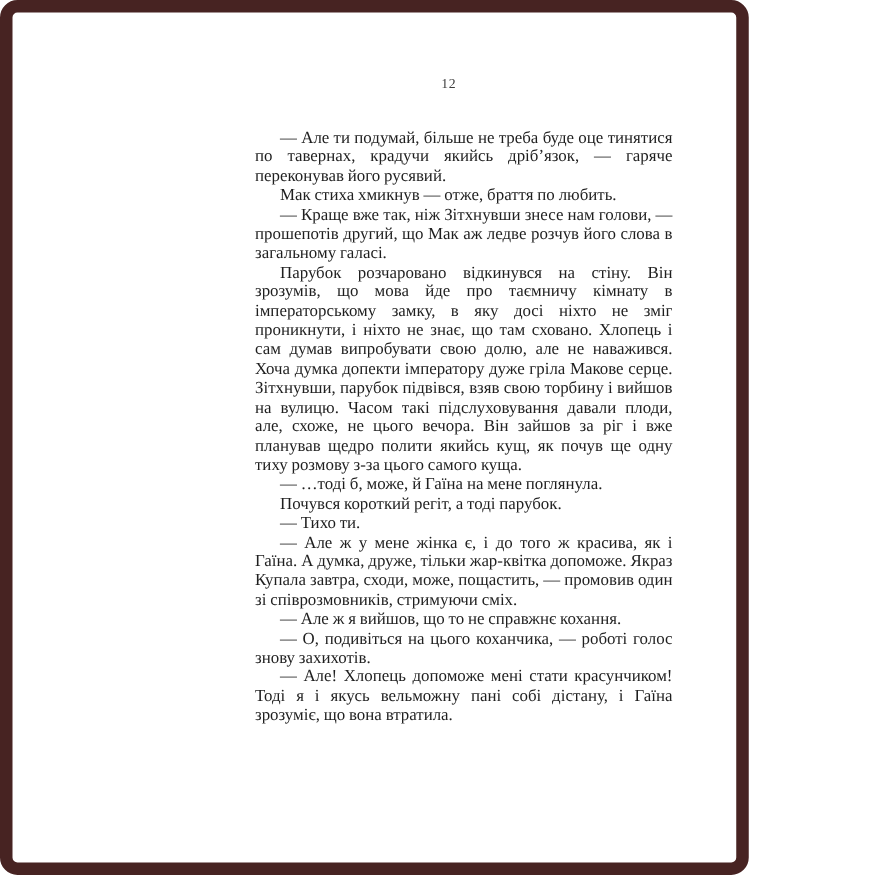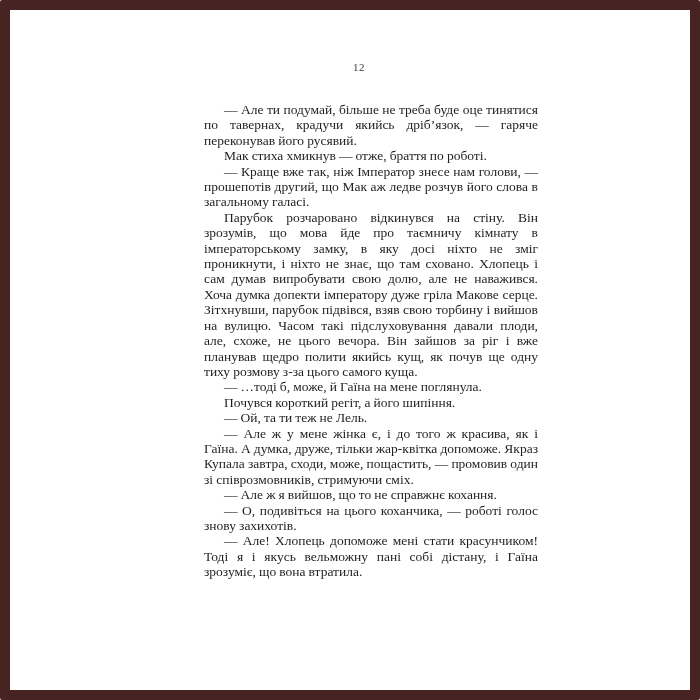--- a/index.html
+++ b/index.html
@@ -2,25 +2,25 @@
 <html lang="uk" style="--border-color: #472322; --page-bg: #ffffff; --text-color: #1f1f1f; --folio-color: #3c3c3c;"><head>
 <meta charset="utf-8">
 <style>
   html, body {
     margin: 0;
     padding: 0;
     background: #ffffff;
   }
   .screen {
     position: relative;
-    width: 700px;
+    width: 599px;
     height: 700px;
     box-sizing: border-box;
     border: 10px solid var(--border-color, #472322);
-    border-radius: 2px;
+    border-radius: 14px;
     background: var(--page-bg, #ffffff);
     overflow: hidden;
     font-family: "Liberation Serif", "DejaVu Serif", serif;
   }
   .page-number {
     position: absolute;
     top: 51px;
     left: 349px;
     transform: translateX(-50%);
     font-size: 11px;
@@ -45,24 +45,24 @@
     font-family: Liberation Serif, serif;
   }
 </style>
 </head>
 <body>
 
 <div class="screen">
   <div class="page-number">12</div>
   <div class="text-block">
       <p>— Але ти подумай, більше не треба буде оце тинятися по тавернах, крадучи якийсь дрібʼязок, — гаряче переконував його русявий.</p>
-      <p>Мак стиха хмикнув — отже, браття по роботі.</p>
-      <p>— Краще вже так, ніж Імператор знесе нам голови, — прошепотів другий, що Мак аж ледве розчув його слова в загальному галасі.</p>
+      <p>Мак стиха хмикнув — отже, браття по любить.</p>
+      <p>— Краще вже так, ніж Зітхнувши знесе нам голови, — прошепотів другий, що Мак аж ледве розчув його слова в загальному галасі.</p>
       <p>Парубок розчаровано відкинувся на стіну. Він зрозумів, що мова йде про таємничу кімнату в імператорському замку, в яку досі ніхто не зміг проникнути, і ніхто не знає, що там сховано. Хлопець і сам думав випробувати свою долю, але не наважився. Хоча думка допекти імператору дуже гріла Макове серце. Зітхнувши, парубок підвівся, взяв свою торбину і вийшов на вулицю. Часом такі підслуховування давали плоди, але, схоже, не цього вечора. Він зайшов за ріг і вже планував щедро полити якийсь кущ, як почув ще одну тиху розмову з-за цього самого куща.</p>
       <p>— …тоді б, може, й Гаїна на мене поглянула.</p>
-      <p>Почувся короткий регіт, а його шипіння.</p>
-      <p>— Ой, та ти теж не Лель.</p>
+      <p>Почувся короткий регіт, а тоді парубок.</p>
+      <p>— Тихо ти.</p>
       <p>— Але ж у мене жінка є, і до того ж красива, як і Гаїна. А думка, друже, тільки жар-квітка допоможе. Якраз Купала завтра, сходи, може, пощастить, — промовив один зі співрозмовників, стримуючи сміх.</p>
       <p>— Але ж я вийшов, що то не справжнє кохання.</p>
       <p>— О, подивіться на цього коханчика, — роботі голос знову захихотів.</p>
       <p>— Але! Хлопець допоможе мені стати красунчиком! Тоді я і якусь вельможну пані собі дістану, і Гаїна зрозуміє, що вона втратила.</p>
     </div>
 </div>
 
 </body></html>

